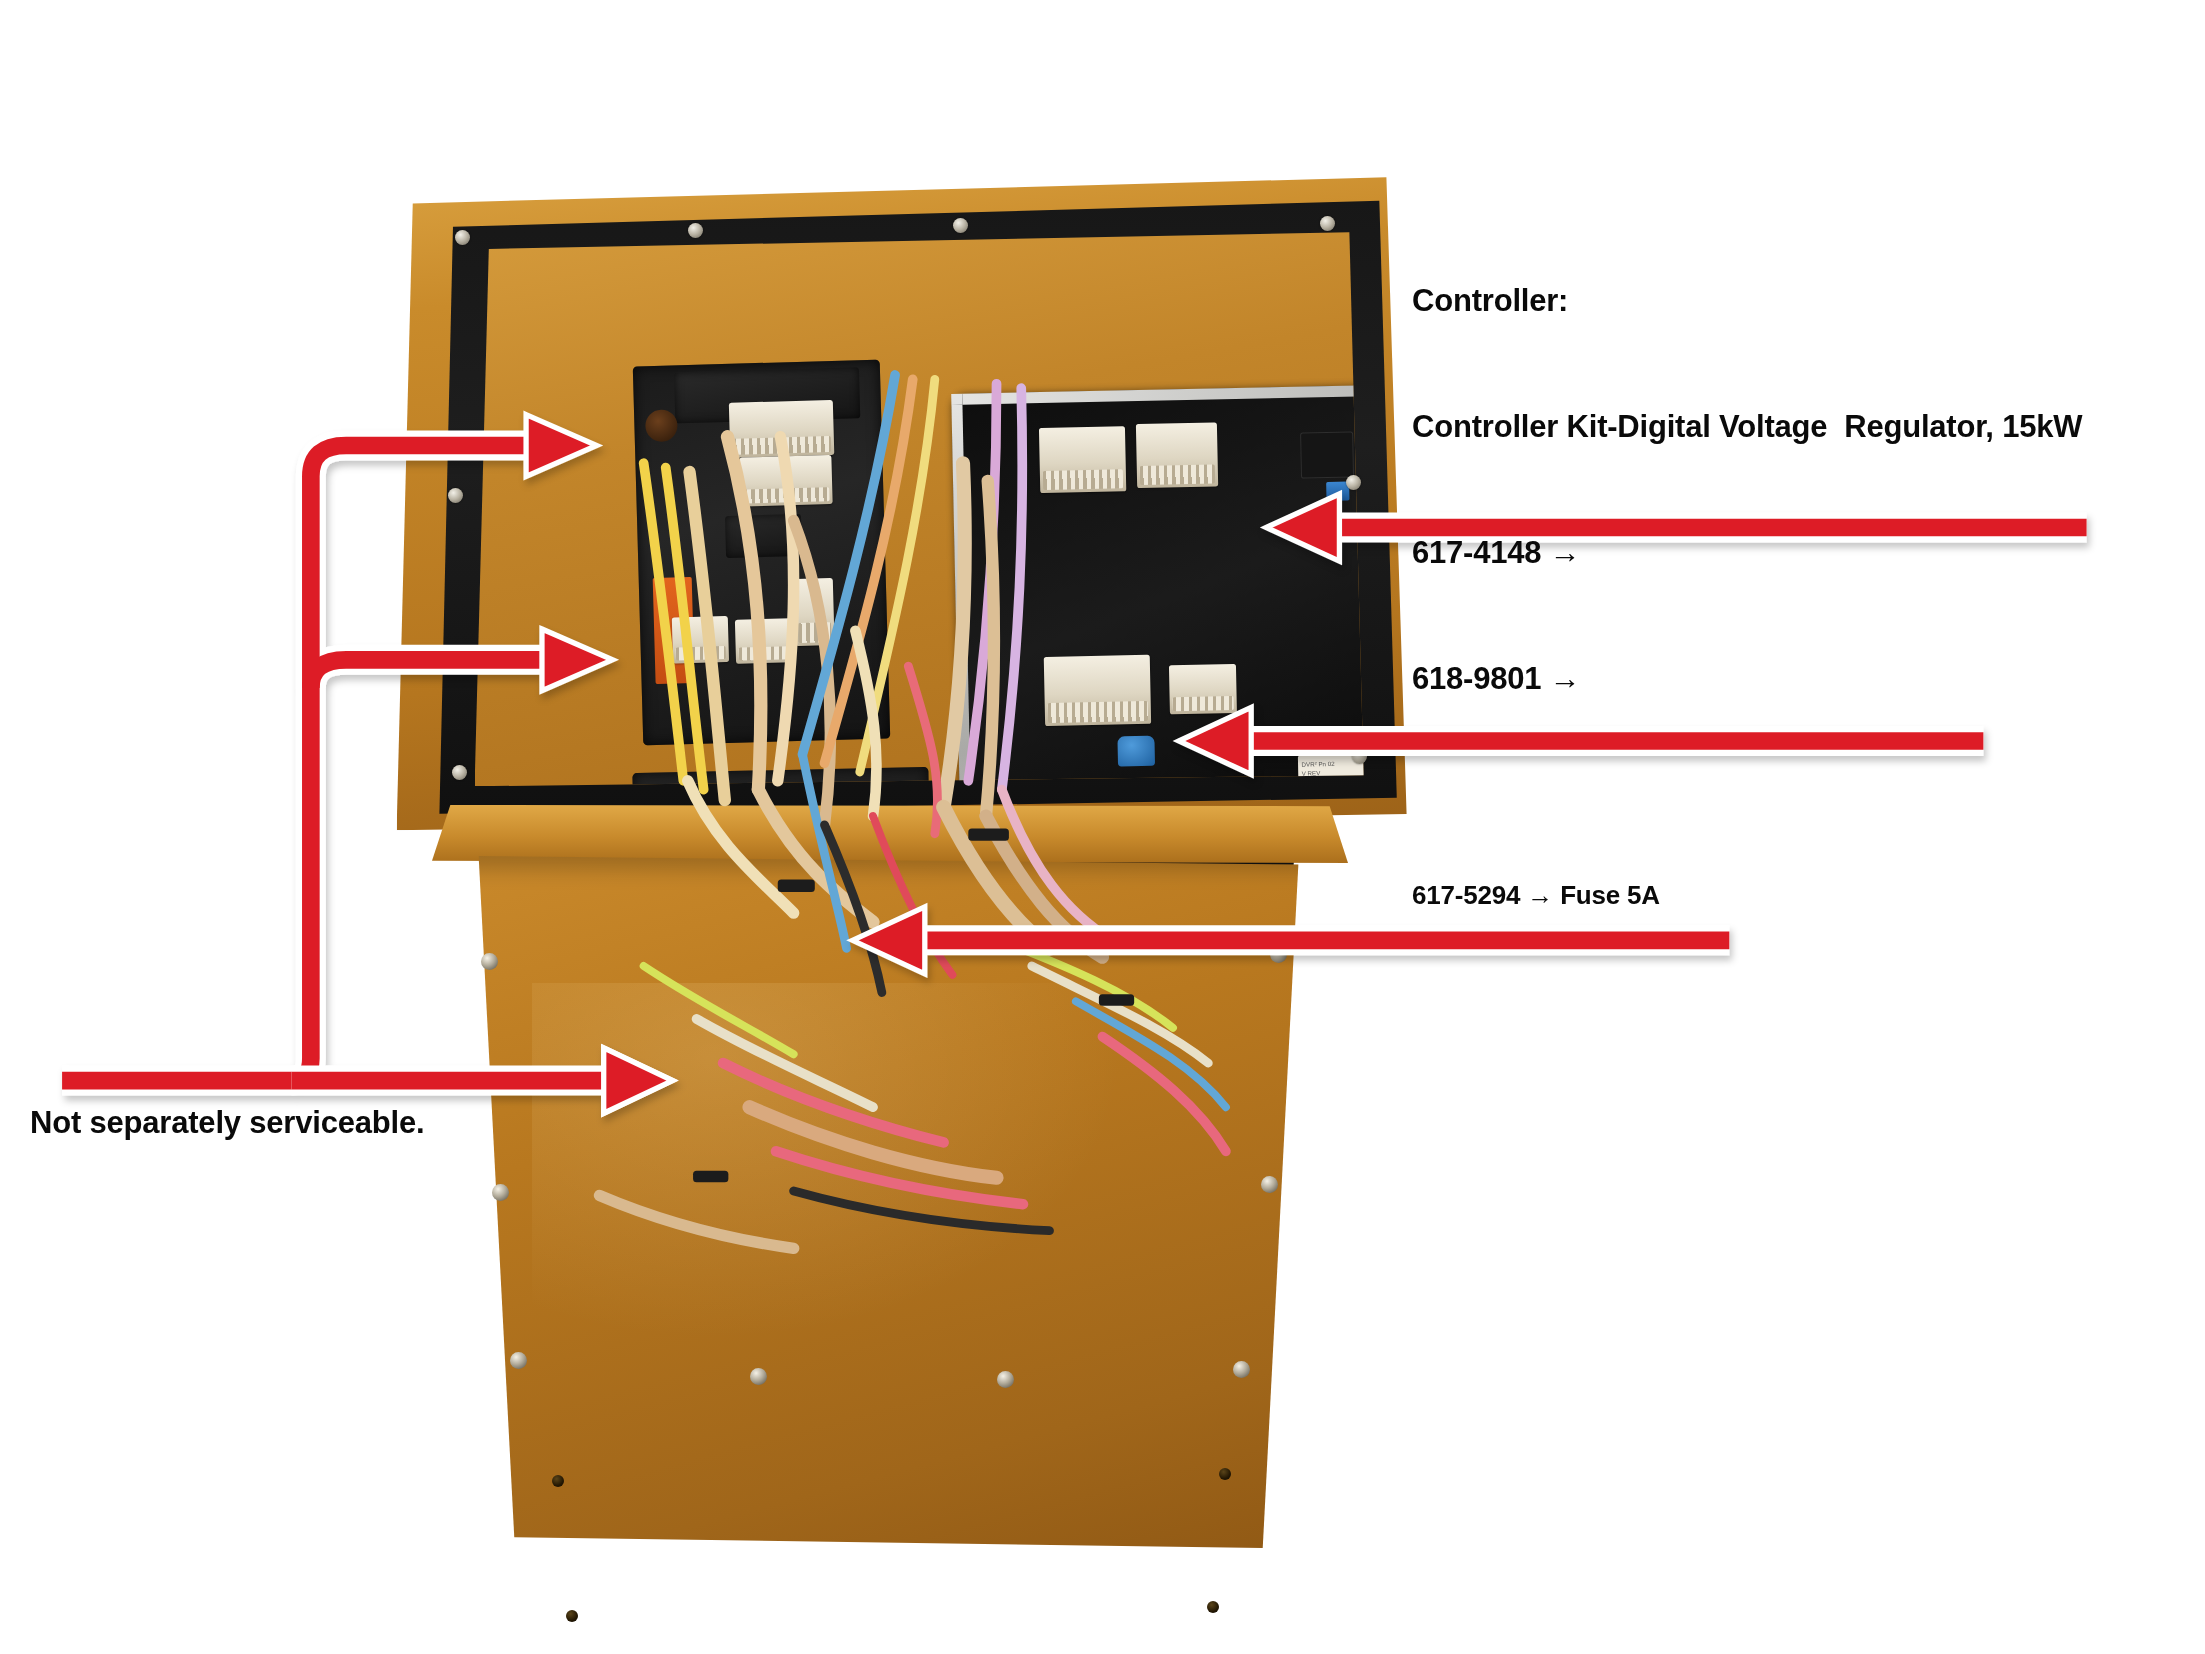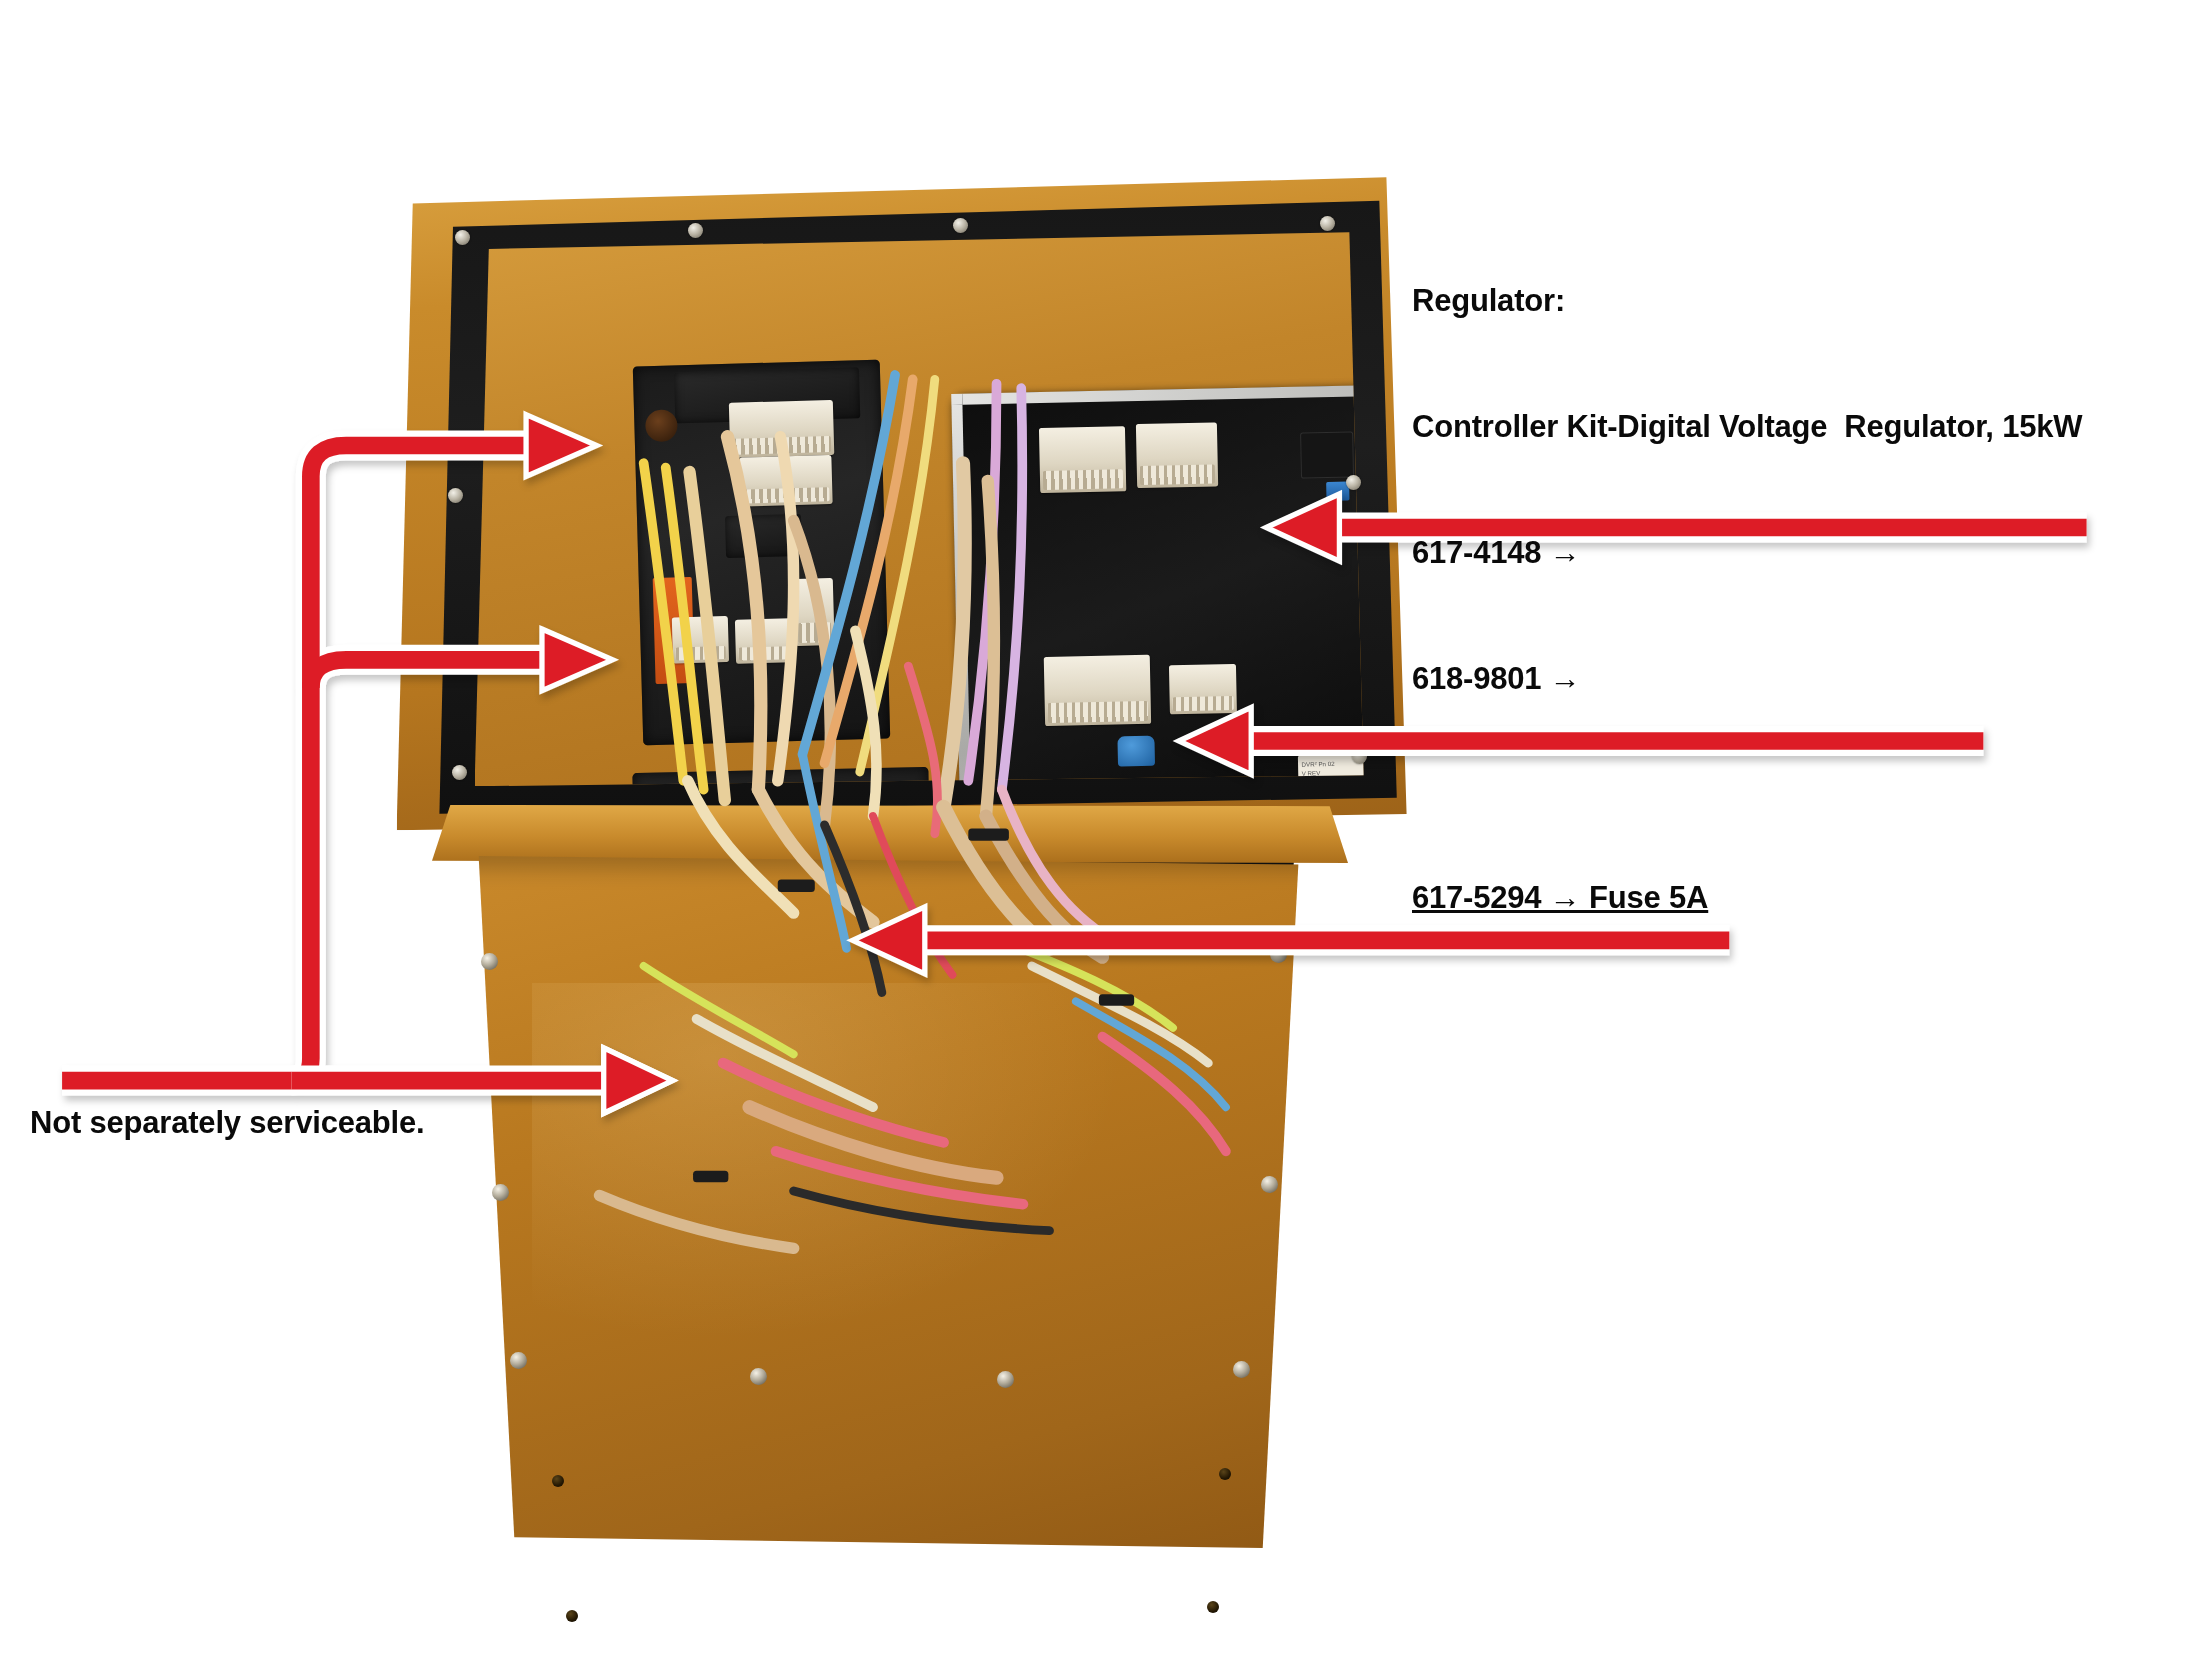--- a/index.html
+++ b/index.html
@@ -335,22 +335,21 @@
     line-height: 42px;
   }
   #yellowbox-text {
     left: 1412px;
     top: 678px;
     font-size: 31px;
   }
   #fuse-text {
     left: 1412px;
     top: 880px;
-    font-size: 31px;
-    text-decoration: underline;
+    font-size: 26px;
   }
   #notserv-text {
     left: 30px;
     top: 1105px;
     font-size: 31px;
   }
   .arrow-glyph { font-weight: normal; }
 </style>
 </head>
 <body>
@@ -581,21 +580,21 @@
     </g>
 
     <g filter="url(#arrshadow)">
       <path d="M1960,1066 L1042,1066" stroke="#ffffff" stroke-width="34" fill="none"></path>
       <path d="M1960,1066 L1042,1066" stroke="#DD1F26" stroke-width="20" fill="none"></path>
       <polygon points="966,1066 1048,1028 1048,1104" fill="#DD1F26" stroke="#ffffff" stroke-width="6"></polygon>
     </g>
   </svg>
 
   <div class="ann-text" id="regulator-block">
-    <div>Regulator:</div>
+    <div>Controller:</div>
     <div>Controller Kit-Digital Voltage  Regulator, 15kW</div>
     <div><span>617-4148</span> <span class="arrow-glyph">→</span></div>
     <div><span>618-9801</span> <span class="arrow-glyph">→</span></div>
   </div>
 
 
   <div class="ann-text" id="fuse-text">617-5294 → Fuse 5A</div>
 
   <div class="ann-text" id="notserv-text">Not separately serviceable.</div>
 

